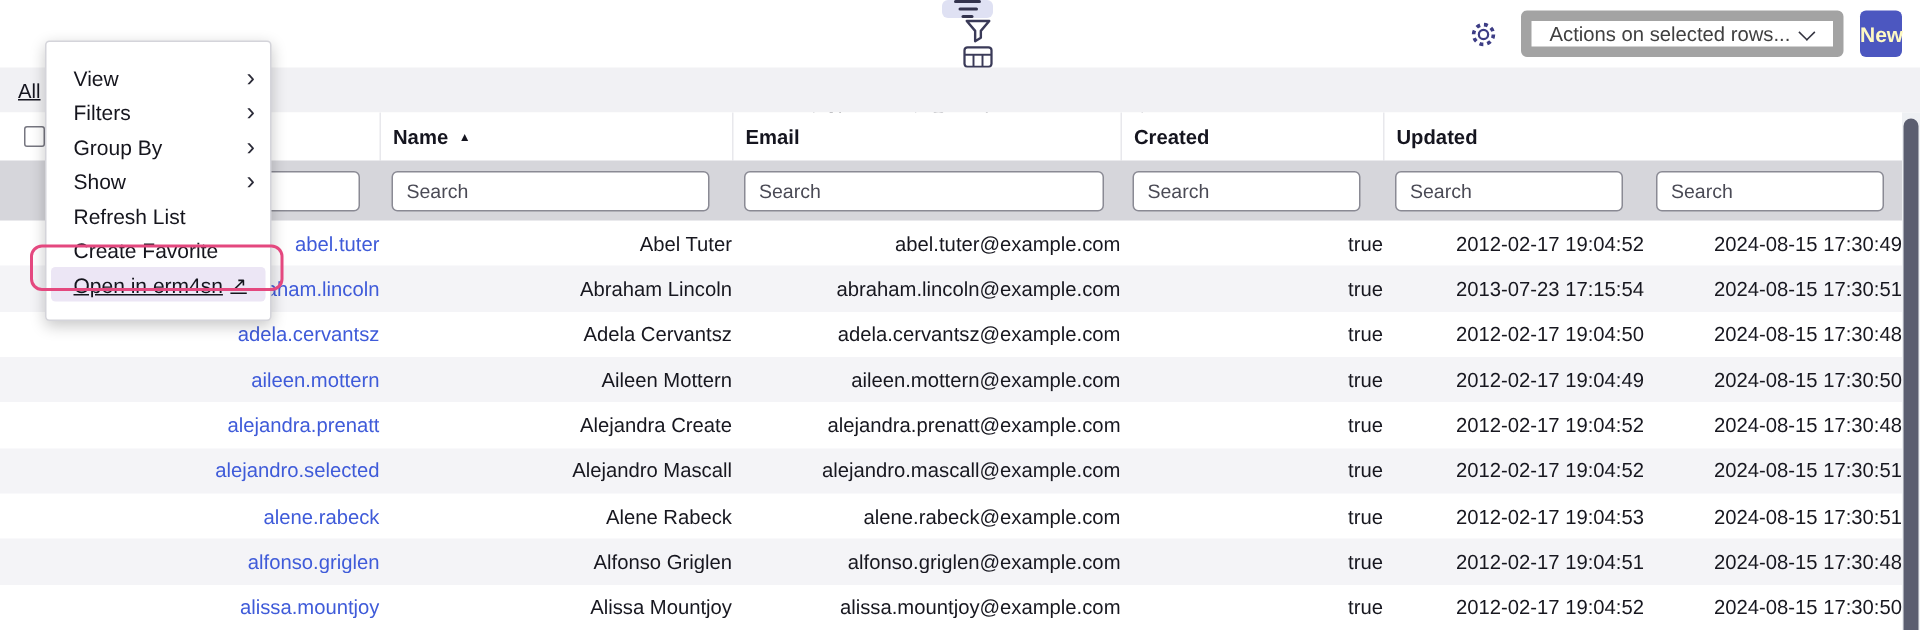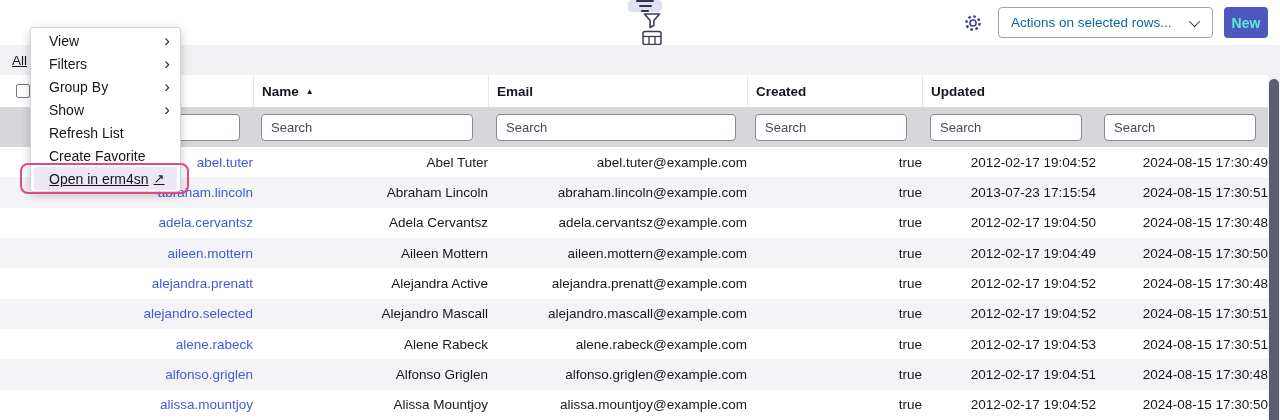--- a/index.html
+++ b/index.html
@@ -15,23 +15,23 @@
   .bar1{width:18px;} .bar2{width:13px;} .bar3{width:8px;}
   .tb-icon { margin-left:14px; display:flex; align-items:center; }
   .list-title { margin-left:13px; font-size:15px; font-weight:bold; color:#14141f; }
   .search-combo { display:flex; margin-left:14px; height:31px; }
   .field-select { width:69px; height:31px; border:1px solid #8f8f98; border-radius:4px 0 0 4px; background:#fff; display:flex; align-items:center; padding:0 6px 0 9px; font-size:13.5px; color:#15151d; cursor:pointer; }
   .field-select .caret { margin-left:auto; font-size:10px; color:#45454f; }
   .combo-input { width:151px; height:31px; border:1px solid #8f8f98; border-left:none; border-radius:0 4px 4px 0; padding:0 10px; font-size:13.5px; font-family:inherit; color:#2c2c36; outline:none; }
   .combo-input::placeholder, .col-search::placeholder { color:#4a4a55; opacity:1; }
   .toolbar-right { position:absolute; right:12px; top:7px; display:flex; align-items:center; }
   .gear-wrap { margin-right:15px; display:flex; cursor:pointer; }
-  .actions-select { width:215px; height:31px; border:1px solid #a3a3a3; border-radius:4px; background:#fff; display:flex; align-items:center; padding:0 12px; font-size:13.5px; color:#0369a1; cursor:pointer; }
+  .actions-select { width:215px; height:31px; border:7px solid #a3a3a3; border-radius:4px; background:#fff; display:flex; align-items:center; padding:0 12px; font-size:13.5px; color:#404040; cursor:pointer; }
   .chev-down { margin-left:auto; width:8px; height:8px; border-left:1.6px solid #33333f; border-bottom:1.6px solid #33333f; transform:rotate(-45deg) translateY(-2px); }
-  .new-btn { margin-left:11px; width:44px; height:31px; background:#4c57c0; color:#5eead4; border:none; border-radius:4px; font-size:14px; font-weight:bold; font-family:inherit; cursor:pointer; }
+  .new-btn { margin-left:11px; width:28px; height:31px; background:#4c57c0; color:#fef9c3; border:none; border-radius:4px; font-size:14px; font-weight:bold; font-family:inherit; cursor:pointer; }
 
   
   .filter-band { position:absolute; top:45px; left:0; width:1280px; height:30px; background:#f1f1f4; display:flex; align-items:center;text-decoration:underline; }
   .all-label { margin-left:12px; font-size:13.5px; color:#15151f; cursor:pointer; }
 
   
   .grid-cols { display:grid; grid-template-columns:253px 235px 259px 175px 174px 172px; }
   .header-row { position:absolute; top:75px; left:0; width:1268px; height:32px; background:#fff; align-items:center; }
   .header-cell { height:100%; display:flex; align-items:center; padding-left:8px; font-size:13.5px; font-weight:bold; color:#15151f; border-left:1px solid #e8e8ec; cursor:pointer; }
   .header-cell:first-child { border-left:none; position:relative; }
@@ -49,21 +49,21 @@
   .data-row:nth-child(even) { background:#f4f4f7; }
   .cell { padding-left:8px; white-space:nowrap; overflow:hidden; }
   .cell-uid { padding-left:107px; }
   .uid-link { color:#3f5bd9; text-decoration:none; cursor:pointer; }
 
   
   .scroll-track { position:absolute; right:0; top:75px; width:12px; height:345px; background:#eef0f3; }
   .scroll-thumb { position:absolute; left:1px; top:4px; width:10px; height:355px; background:#5b5e70; border-radius:6px; cursor:pointer; }
 
   
-  .context-menu { position:absolute; left:30px; top:27px; width:151px; background:#fff; border:1px solid #d4d4da; border-radius:3px; box-shadow:0 3px 10px rgba(0,0,0,.22); z-index:10; padding:1px 0; }
+  .context-menu { position:absolute; left:30px; top:27px; width:151px; background:#fff; border:1px solid #d4d4da; border-radius:3px; box-shadow:0 3px 10px rgba(0,0,0,.22); z-index:10; padding:12px 0; }
   .menu-item { height:23px; display:flex; align-items:center; padding:0 10px 0 18px; font-size:14px; color:#15151d; cursor:pointer; }
   .mi-chevron { margin-left:auto; font-size:17px; line-height:1; color:#2b2b38; }
   .menu-item.highlighted { background:#ece6f5; margin:0 3px; border-radius:3px; padding-left:15px;text-decoration:underline; }
   .ext-icon { margin-left:5px; font-size:13px; color:#15151d; }
   .annotation-box { position:absolute; left:20px; top:163px; width:169px; height:31px; border:2.5px solid #e4487f; border-radius:8px; z-index:11; pointer-events:none; }
 </style>
 </head>
 <body>
 
 <div class="toolbar">
@@ -170,21 +170,21 @@
     <div class="data-row grid-cols">
     <div class="cell cell-uid"><a class="uid-link">aileen.mottern</a></div>
     <div class="cell">Aileen Mottern</div>
     <div class="cell">aileen.mottern@example.com</div>
     <div class="cell">true</div>
     <div class="cell">2012-02-17 19:04:49</div>
     <div class="cell">2024-08-15 17:30:50</div>
   </div>
     <div class="data-row grid-cols">
     <div class="cell cell-uid"><a class="uid-link">alejandra.prenatt</a></div>
-    <div class="cell">Alejandra Active</div>
+    <div class="cell">Alejandra Create</div>
     <div class="cell">alejandra.prenatt@example.com</div>
     <div class="cell">true</div>
     <div class="cell">2012-02-17 19:04:52</div>
     <div class="cell">2024-08-15 17:30:48</div>
   </div>
     <div class="data-row grid-cols">
     <div class="cell cell-uid"><a class="uid-link">alejandro.selected</a></div>
     <div class="cell">Alejandro Mascall</div>
     <div class="cell">alejandro.mascall@example.com</div>
     <div class="cell">true</div>

